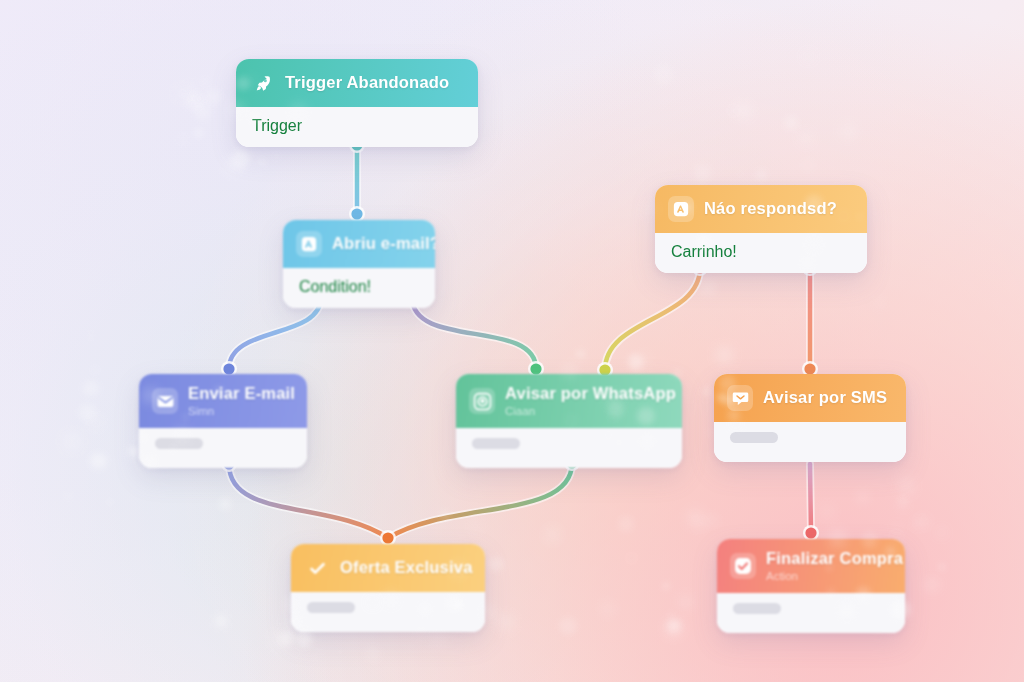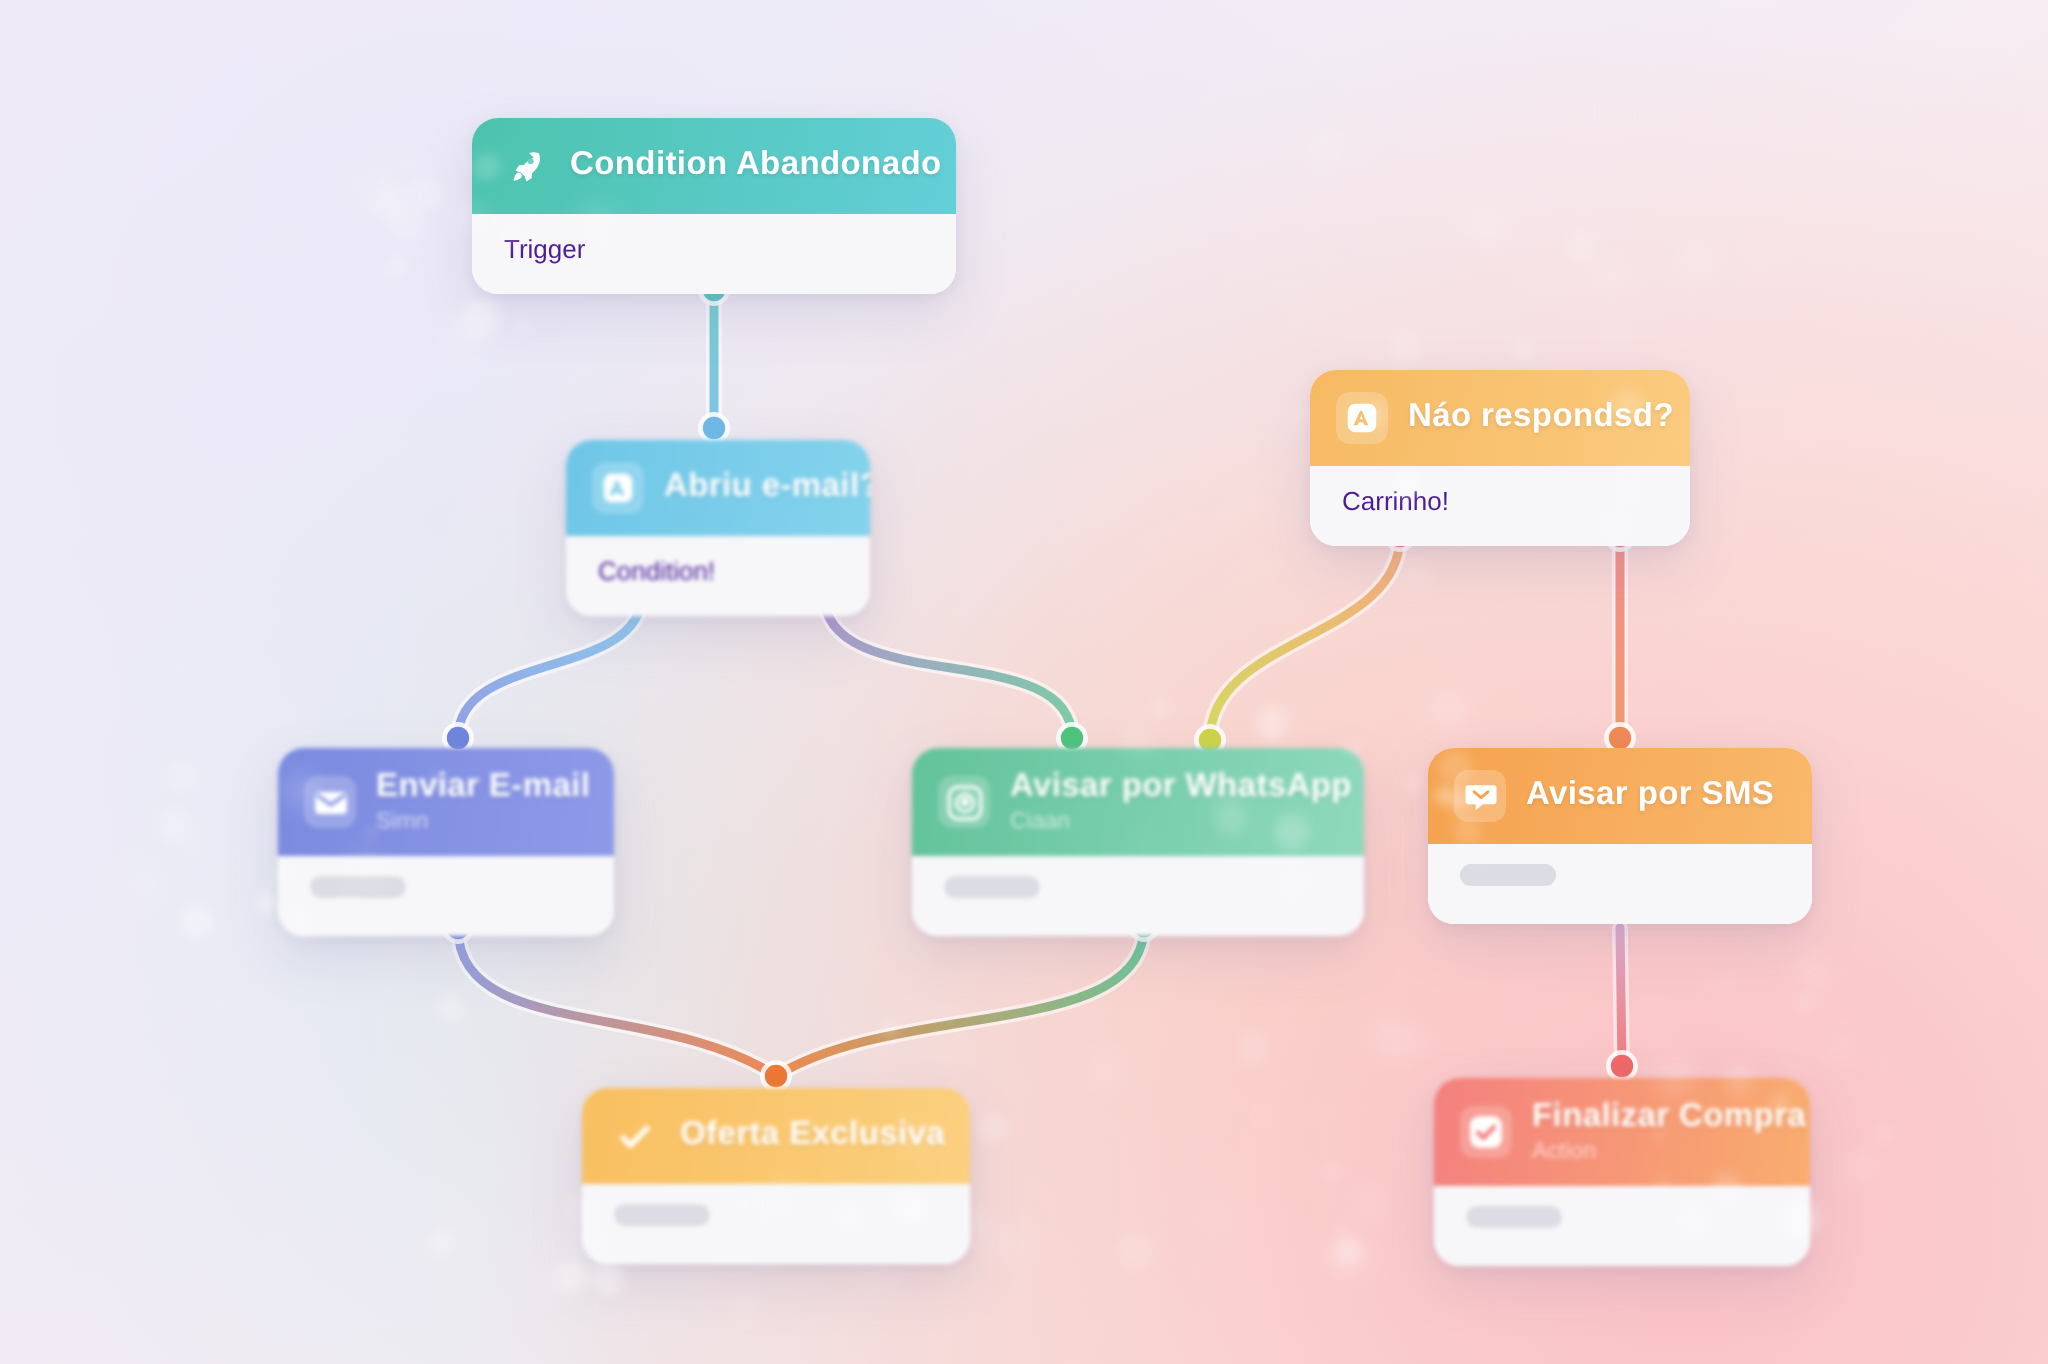--- a/index.html
+++ b/index.html
@@ -26,21 +26,21 @@
     background:#fff;}
   .node .head{display:flex;align-items:center;gap:10px;padding:11px 16px 11px 13px;}
   .node .ico{width:26px;height:26px;border-radius:7px;background:rgba(255,255,255,0.30);
     display:flex;align-items:center;justify-content:center;flex:0 0 auto;}
   .node .ico svg{display:block;}
   .node .titlewrap{display:flex;flex-direction:column;line-height:1.05;}
   .node .title{color:#fff;font-size:16.5px;font-weight:bold;letter-spacing:.2px;
     text-shadow:0 1px 2px rgba(0,0,0,0.10);white-space:nowrap;}
   .node .sub{color:rgba(255,255,255,0.62);font-size:11.5px;margin-top:3px;white-space:nowrap;}
   .node .body{background:#f7f7fa;padding:10px 16px;min-height:20px;}
-  .node .body .label{color:#4c1d95;font-size:13px;}
+  .node .body .label{color:#15803d;font-size:16px;}
   .node .body .pill{width:48px;height:11px;border-radius:6px;background:#dcdce4;}
 </style>
 </head>
 <body>
 
 <div id="stage">
 
   <svg id="edges" viewBox="0 0 1024 682" xmlns="http://www.w3.org/2000/svg">
       <defs>
         <linearGradient id="eg0" gradientUnits="userSpaceOnUse" x1="357" y1="145" x2="357" y2="214">
@@ -126,21 +126,21 @@
       <div class="node" style="left: 236px; top: 59px; width: 242px;">
         <div class="head" style="background: linear-gradient(100deg, rgb(76, 195, 173), rgb(99, 207, 216));">
           <span class="ico" style="background: transparent;">
             <svg width="19" height="19" viewBox="0 0 24 24" fill="#fff">
               <path d="M14.5 3.2c3.4-1.1 6.3.2 6.3.2s1.3 2.9.2 6.3c-.8 2.5-2.6 4.6-4.5 6.2l-.3 3.2-3.3 2.1-1.2-3.4-2.3-2.3-3.4-1.2 2.1-3.3 3.2-.3c1.6-1.9 3.7-3.7 6.2-4.5z"></path>
               <circle cx="15.6" cy="8.4" r="1.9" fill="#6fd0c4"></circle>
               <path d="M6.6 16.1c-1.3 1.3-1.8 4.6-1.8 4.6s3.3-.5 4.6-1.8c.8-.8.8-2 0-2.8-.8-.8-2-.8-2.8 0z"></path>
             </svg>
           </span>
           <div class="titlewrap">
-            <div class="title">Condition Abandonado</div>
+            <div class="title">Trigger Abandonado</div>
           </div>
         </div>
         <div class="body">
           <div class="label">Trigger</div>
         </div>
       </div>
       <div class="node" style="left: 283px; top: 220px; width: 152px; filter: blur(1.15px);">
         <div class="head" style="background: linear-gradient(100deg, rgb(110, 198, 232), rgb(132, 211, 236));">
           <span class="ico" style="background: rgba(255, 255, 255, 0.22);">
             <svg width="18" height="18" viewBox="0 0 24 24">
@@ -149,21 +149,21 @@
             </svg>
           </span>
           <div class="titlewrap">
             <div class="title">Abriu e-mail?</div>
           </div>
         </div>
         <div class="body">
           <div class="label">Condition!</div>
         </div>
       </div>
-      <div class="node" style="left: 655px; top: 185px; width: 190px;">
+      <div class="node" style="left: 655px; top: 185px; width: 212px;">
         <div class="head" style="background: linear-gradient(100deg, rgb(246, 185, 99), rgb(251, 203, 126));">
           <span class="ico" style="background: rgba(255, 255, 255, 0.22);">
             <svg width="18" height="18" viewBox="0 0 24 24">
               <rect x="2.5" y="2.5" width="19" height="19" rx="5" fill="#fff"></rect>
               <path d="M12 7.2l4.2 9.6h-2.5l-.8-2h-3.1l-.8 2H6.5L10.7 7.2h1.3zm-.6 3.2l-.9 2.4h2l-.9-2.4z" fill="#f7bd6a"></path>
             </svg>
           </span>
           <div class="titlewrap">
             <div class="title">Náo respondsd?</div>
           </div>

